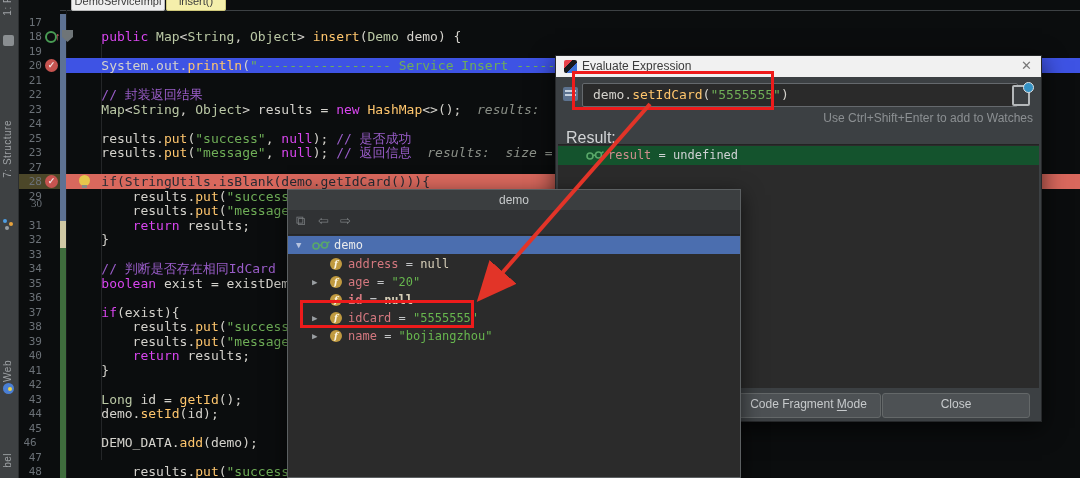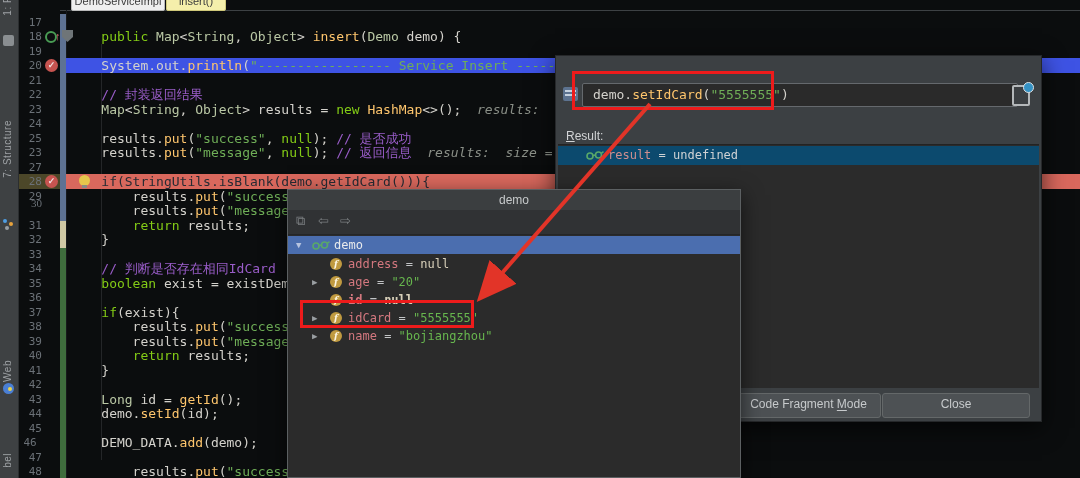--- a/index.html
+++ b/index.html
@@ -19,21 +19,21 @@
   .crumb{position:absolute;top:-9px;height:18px;border-radius:2px;z-index:15;
          font-size:11px;color:#3b3b3b;text-align:center;line-height:18px;border:1px solid #b9b9b9;}
   
   .line-bg{position:absolute;left:66px;right:0;height:15px;z-index:1;}
   .bg-exec{background:#3e53e4;}
   .bg-bp{background:#d9685d;}
   .numbg{position:absolute;left:18px;width:42px;height:15px;background:#4c4729;z-index:1;}
   .gutter-num{position:absolute;left:18px;width:24px;text-align:right;color:#6b7177;
               font:11px/15px "DejaVu Sans Mono",monospace;z-index:4;}
   .code-text{position:absolute;left:70px;white-space:pre;font:13px/15px "DejaVu Sans Mono",monospace;z-index:4;}
-  .pln{color:#d4d2cc}.kw{color:#84cc16}.mth{color:#ffc66d}.str{color:#6fae57}
+  .pln{color:#d4d2cc}.kw{color:#d946ef}.mth{color:#ffc66d}.str{color:#6fae57}
   .cmt{color:#9a5dc9}.typ{color:#bac8a5}.hint{color:#8b9088;font-style:italic}
   .dark-text span{color:#262b33 !important;}
   .g-icon{position:absolute;z-index:5;}
   .bp-dot{left:45px;width:13px;height:13px;border-radius:50%;background:#c75450;
           color:#f3e3e3;font-size:9px;line-height:13px;text-align:center;font-weight:bold;}
   .ovr-ring{left:45px;width:8px;height:8px;border:2px solid #499c54;border-radius:50%;}
   .ovr-arrow{left:55px;color:#e06c75;font-size:11px;font-weight:bold;line-height:12px;}
   .bulb{left:79px;width:11px;height:11px;border-radius:50%;background:#e7c64c;}
   .bulb:after{content:"";position:absolute;left:3px;top:10px;width:5px;height:3px;background:#8b8b84;}
   .pin{position:absolute;left:62px;top:30px;width:11px;height:12px;background:#6f7578;z-index:5;
@@ -47,23 +47,23 @@
       background:linear-gradient(135deg,#e8434a 0 34%,#17191c 34% 60%,#3b6fd4 60% 100%);}
   .dlg-close{position:absolute;right:9px;top:2px;font-size:13px;color:#777;cursor:default;}
   .eval-icon{position:absolute;left:7px;top:31px;width:15px;height:14px;background:#5d7390;border-radius:2px;}
   .eval-icon:after{content:"";position:absolute;left:2px;top:3px;width:11px;height:2px;background:#c6d2e0;box-shadow:0 4px 0 #c6d2e0;}
   .expr-field{position:absolute;left:26px;top:27px;width:424px;height:22px;background:#2a2a2a;
               border:1px solid #65696d;border-radius:2px;font:13px/22px "DejaVu Sans Mono",monospace;
               padding-left:10px;white-space:pre;}
   .hist-icon{position:absolute;left:456px;top:29px;width:14px;height:17px;border:2px solid #b4b8ba;border-radius:2px;background:#3c4043;}
   .hist-icon:after{content:"";position:absolute;right:-6px;top:-5px;width:9px;height:9px;border-radius:50%;background:#3592c4;border:1px solid #dfe3e5;}
   .dlg-hint{position:absolute;right:8px;top:55px;font-size:12px;color:#8c9093;}
-  .result-label{position:absolute;left:10px;top:73px;font-size:12px;color:#d2d4d6;}
+  .result-label{position:absolute;left:10px;top:73px;font-size:16px;color:#d2d4d6;}
   .result-panel{position:absolute;left:2px;top:88px;width:481px;height:243px;background:#2b2b2b;border-top:1px solid #232323;}
-  .result-row{position:absolute;left:0;top:1px;right:0;height:19px;background:#0c4a6e;
+  .result-row{position:absolute;left:0;top:1px;right:0;height:19px;background:#14532d;
               font:12px/19px "DejaVu Sans Mono",monospace;}
   .res-name{color:#d08f8f}.res-val{color:#cfd2d4}
   .dlg-btn{position:absolute;top:337px;height:23px;background:#4d5154;border:1px solid #646869;
            border-radius:3px;font-size:12px;color:#c7cacc;text-align:center;line-height:21px;}
   .dlg-btn u{text-underline-offset:2px;}
   
   .popup{position:absolute;left:287px;top:189px;width:454px;height:289px;background:#2b2b2b;
          border:1px solid #5c6062;box-shadow:0 6px 20px rgba(0,0,0,.6);z-index:10;box-sizing:border-box;}
   .pop-title{position:absolute;left:0;top:0;right:0;height:20px;background:#3b3e40;
              text-align:center;font-size:12px;color:#c7cacb;line-height:20px;}
@@ -181,23 +181,29 @@
       <div class="code-text" style="top: 420.5px;"></div>
       <div class="gutter-num" style="top: 435px; text-align: center;">46</div>
       <div class="code-text" style="top: 435px;"><span class="pln">    DEMO_DATA.</span><span class="mth">add</span><span class="pln">(demo);</span></div>
       <div class="gutter-num" style="top: 449.5px;">47</div>
       <div class="code-text" style="top: 449.5px;"></div>
       <div class="gutter-num" style="top: 464px;">48</div>
       <div class="code-text" style="top: 464px;"><span class="pln">        results.</span><span class="mth">put</span><span class="pln">(</span><span class="str">"success"</span><span class="pln">, </span><span class="kw">t</span></div>
     </div>
 
   <div class="dialog">
+    <div class="dlg-title">
+      <span class="dlg-app-icon"></span>
+      <span class="dlg-title-text">Evaluate Expression</span>
+      <span class="dlg-close">✕</span>
+    </div>
     <div class="eval-icon"></div>
     <div class="expr-field" id="expr-field"><span class="pln">demo.</span><span class="mth">setIdCard</span><span class="pln">(</span><span class="str">"5555555"</span><span class="pln">)</span></div>
     <div class="hist-icon"></div>
+    <div class="dlg-hint">Use Ctrl+Shift+Enter to add to Watches</div>
     <div class="result-label" id="result-label"><u>R</u>esult:</div>
     <div class="result-panel">
       <div class="result-row">
         <svg class="glasses" style="left:28px" width="18" height="10" viewBox="0 0 18 10">
           <circle cx="4" cy="6" r="3" fill="none" stroke="#59a869" stroke-width="1.6"></circle>
           <circle cx="12.5" cy="5" r="3" fill="none" stroke="#59a869" stroke-width="1.6"></circle>
           <path d="M7 5.5 L9.6 5" stroke="#59a869" stroke-width="1.4" fill="none"></path>
           <path d="M15.3 3.4 L17.5 1.6" stroke="#59a869" stroke-width="1.4" fill="none"></path>
         </svg>
         <span style="position:absolute;left:50px">

